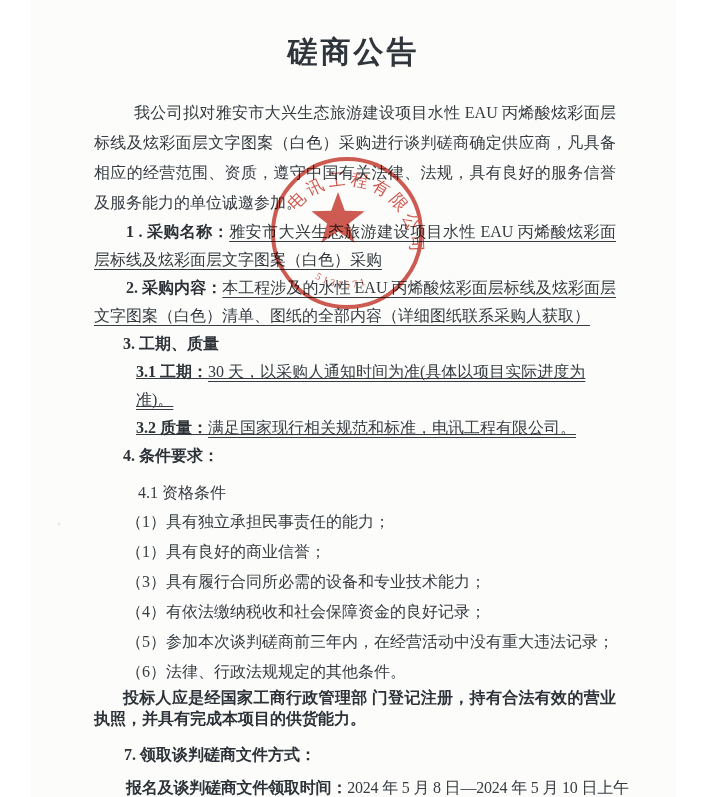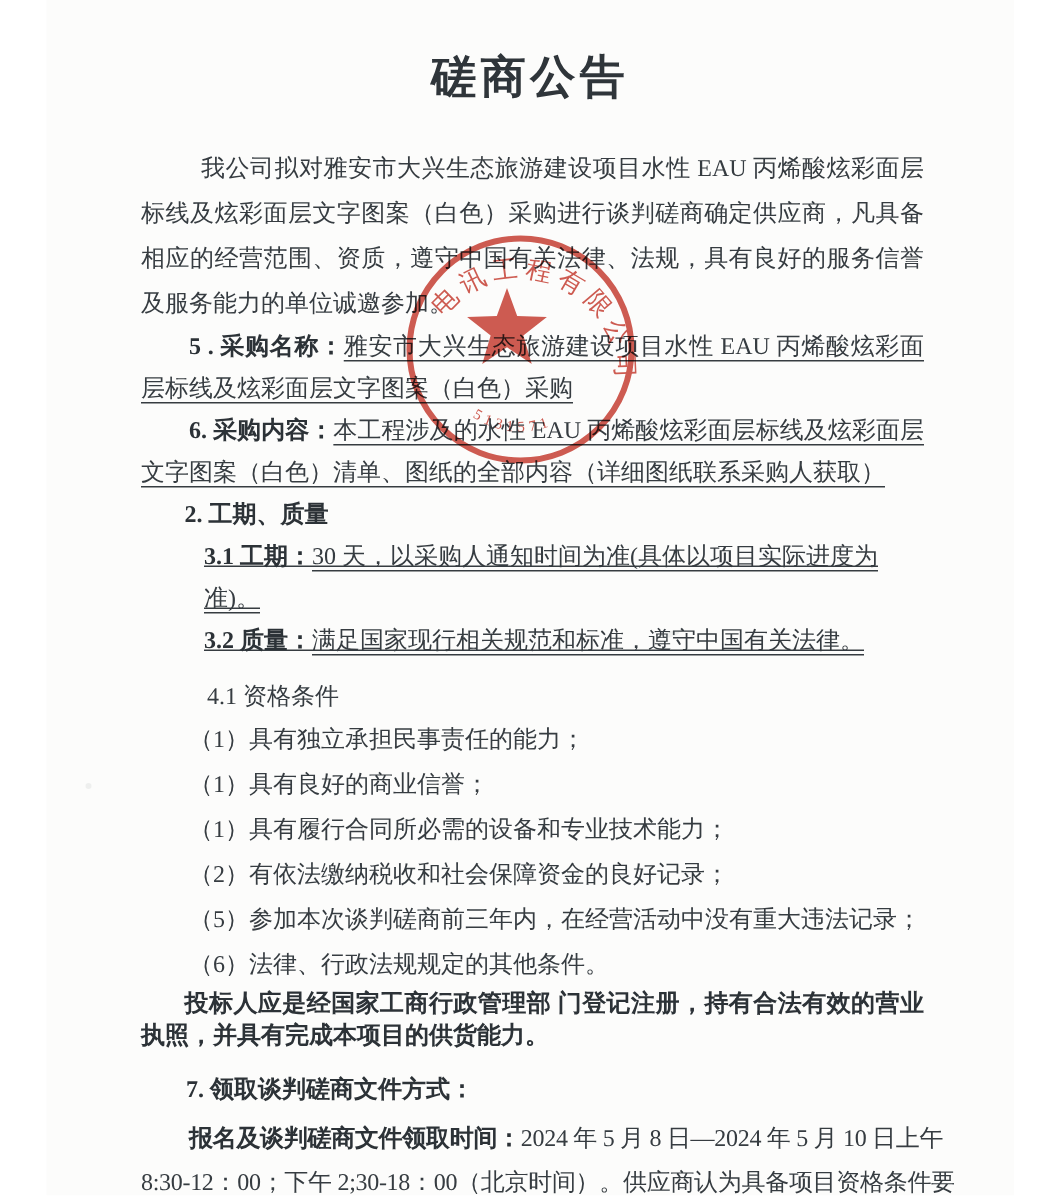--- a/index.html
+++ b/index.html
@@ -54,30 +54,31 @@
   .speck.s3{left:26px;top:522px;width:4px;height:4px;}
 </style>
 </head>
 <body>
 
 <div class="doc">
   <h1 class="doc-title">磋商公告</h1>
 
   <div class="content">
       <p class="k-intro"><span>我公司拟对雅安市大兴生态旅游建设项目水性 EAU 丙烯酸炫彩面层标线及炫彩面层文字图案（白色）采购进行谈判磋商确定供应商，凡具备相应的经营范围、资质，遵守中国有关法律、法规，具有良好的服务信誉及服务能力的单位诚邀参加。</span></p>
-      <p class="k-item"><span class="b">5 . 采购名称：</span><span class="u">雅安市大兴生态旅游建设项目水性 EAU 丙烯酸炫彩面层标线及炫彩面层文字图案（白色）采购</span></p>
-      <p class="k-item"><span class="b">6. 采购内容：</span><span class="u">本工程涉及的水性 EAU 丙烯酸炫彩面层标线及炫彩面层文字图案（白色）清单、图纸的全部内容（详细图纸联系采购人获取）</span></p>
-      <p class="k-section"><span class="b">2. 工期、质量</span></p>
+      <p class="k-item"><span class="b">1 . 采购名称：</span><span class="u">雅安市大兴生态旅游建设项目水性 EAU 丙烯酸炫彩面层标线及炫彩面层文字图案（白色）采购</span></p>
+      <p class="k-item"><span class="b">2. 采购内容：</span><span class="u">本工程涉及的水性 EAU 丙烯酸炫彩面层标线及炫彩面层文字图案（白色）清单、图纸的全部内容（详细图纸联系采购人获取）</span></p>
+      <p class="k-section"><span class="b">3. 工期、质量</span></p>
       <p class="k-sub"><span class="b">3.1 工期：</span><span class="u">30 天，以采购人通知时间为准(具体以项目实际进度为准)。</span></p>
-      <p class="k-sub"><span class="b">3.2 质量：</span><span class="u">满足国家现行相关规范和标准，遵守中国有关法律。</span></p>
+      <p class="k-sub"><span class="b">3.2 质量：</span><span class="u">满足国家现行相关规范和标准，电讯工程有限公司。</span></p>
+      <p class="k-section"><span class="b">4. 条件要求：</span></p>
       <p class="k-sub41"><span>4.1 资格条件</span></p>
       <p class="k-list"><span>（1）具有独立承担民事责任的能力；</span></p>
       <p class="k-list"><span>（1）具有良好的商业信誉；</span></p>
-      <p class="k-list"><span>（1）具有履行合同所必需的设备和专业技术能力；</span></p>
-      <p class="k-list"><span>（2）有依法缴纳税收和社会保障资金的良好记录；</span></p>
+      <p class="k-list"><span>（3）具有履行合同所必需的设备和专业技术能力；</span></p>
+      <p class="k-list"><span>（4）有依法缴纳税收和社会保障资金的良好记录；</span></p>
       <p class="k-list"><span>（5）参加本次谈判磋商前三年内，在经营活动中没有重大违法记录；</span></p>
       <p class="k-list"><span>（6）法律、行政法规规定的其他条件。</span></p>
       <p class="k-tight"><span class="b">投标人应是经国家工商行政管理部 门登记注册，持有合法有效的营业执照，并具有完成本项目的供货能力。</span></p>
       <p class="k-section5"><span class="b">7. 领取谈判磋商文件方式：</span></p>
       <p class="k-date"><span class="b">报名及谈判磋商文件领取时间：</span><span>2024 年 5 月 8 日—2024 年 5 月 10 日上午 8:30-12：00；下午 2;30-18：00（北京时间）。供应商认为具备项目资格条件要求，且满足服务要求的，可</span></p>
     </div>
 
   <svg class="seal" viewBox="0 0 160 160" aria-hidden="true">
     <defs>
       <path id="arcTop" d="M 16,96 A 64,64 0 1 1 144,96" fill="none"></path>

